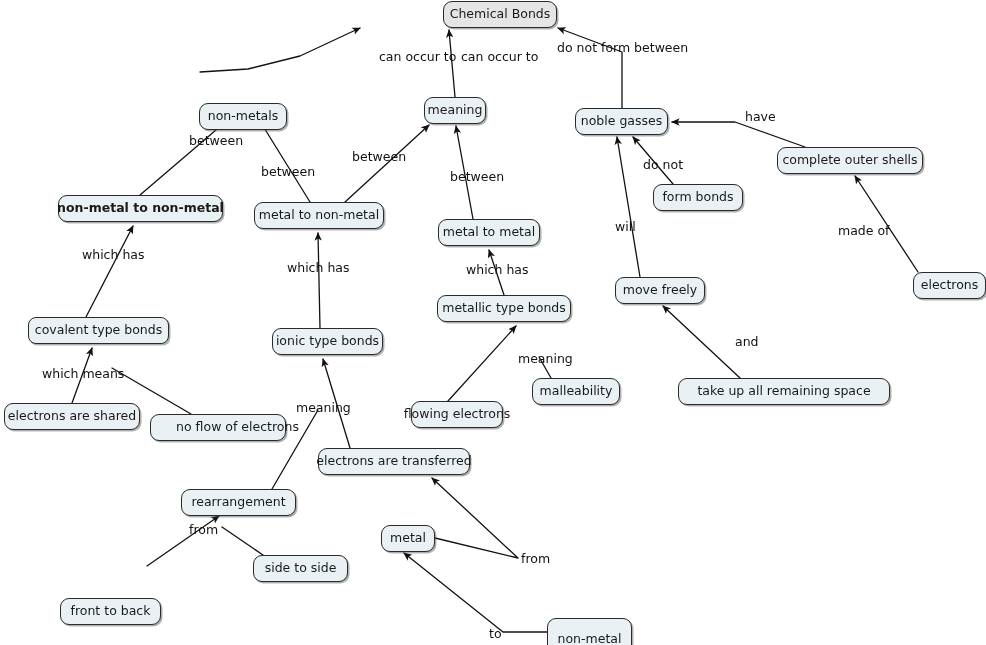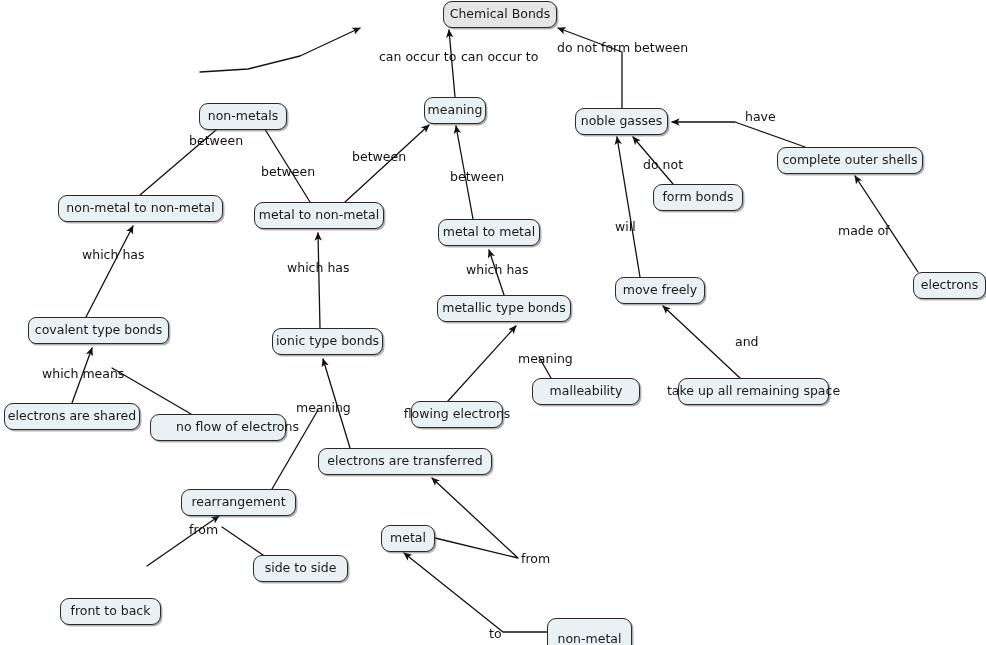--- a/index.html
+++ b/index.html
@@ -89,35 +89,35 @@
         <polyline points="435,538 518,558 432,478" fill="none" stroke="#111111" stroke-width="1.3" stroke-linejoin="round" stroke-linecap="round" marker-end="url(#arrow)"></polyline>
         <polyline points="547,632 503,632 404,553" fill="none" stroke="#111111" stroke-width="1.3" stroke-linejoin="round" stroke-linecap="round" marker-end="url(#arrow)"></polyline>
       </g>
   </svg>
   <div id="node-layer">
       <div class="node root" style="left: 443px; top: 1px; width: 114px; height: 27px;">Chemical Bonds</div>
       <div class="node" style="left: 199px; top: 89px; width: 88px; height: 27px; margin-top: 14px;">non-metals</div>
       <div class="node" style="left: 424px; top: 97px; width: 62px; height: 27px;">meaning</div>
       <div class="node" style="left: 575px; top: 108px; width: 93px; height: 27px;">noble gasses</div>
       <div class="node" style="left: 777px; top: 147px; width: 146px; height: 27px; text-align: right;">complete outer shells</div>
-      <div class="node" style="left: 58px; top: 195px; width: 165px; height: 27px;">non-metal to non-metal</div>
+      <div class="node" style="left: 58px; top: 195px; width: 165px; height: 27px; font-weight: bold;">non-metal to non-metal</div>
       <div class="node" style="left: 254px; top: 202px; width: 130px; height: 27px;">metal to non-metal</div>
       <div class="node" style="left: 653px; top: 184px; width: 90px; height: 27px;">form bonds</div>
       <div class="node" style="left: 438px; top: 219px; width: 102px; height: 27px;">metal to metal</div>
       <div class="node" style="left: 913px; top: 272px; width: 73px; height: 27px;">electrons</div>
       <div class="node" style="left: 615px; top: 277px; width: 90px; height: 27px;">move freely</div>
       <div class="node" style="left: 437px; top: 295px; width: 134px; height: 27px;">metallic type bonds</div>
       <div class="node" style="left: 28px; top: 317px; width: 141px; height: 27px; border-radius: 8px;">covalent type bonds</div>
       <div class="node" style="left: 272px; top: 328px; width: 111px; height: 27px;">ionic type bonds</div>
-      <div class="node" style="left: 532px; top: 378px; width: 108px; height: 27px;">malleability</div>
-      <div class="node" style="left: 678px; top: 378px; width: 151px; height: 27px;">take up all remaining space</div>
+      <div class="node" style="left: 532px; top: 378px; width: 88px; height: 27px;">malleability</div>
+      <div class="node" style="left: 678px; top: 378px; width: 212px; height: 27px;">take up all remaining space</div>
       <div class="node" style="left: 4px; top: 403px; width: 136px; height: 27px;">electrons are shared</div>
       <div class="node" style="left: 411px; top: 401px; width: 92px; height: 27px;">flowing electrons</div>
       <div class="node" style="left: 150px; top: 414px; width: 136px; height: 27px; padding-left: 48px;">no flow of electrons</div>
-      <div class="node" style="left: 318px; top: 448px; width: 174px; height: 27px;">electrons are transferred</div>
+      <div class="node" style="left: 318px; top: 448px; width: 152px; height: 27px;">electrons are transferred</div>
       <div class="node" style="left: 181px; top: 489px; width: 115px; height: 27px;">rearrangement</div>
       <div class="node" style="left: 381px; top: 525px; width: 54px; height: 27px;">metal</div>
       <div class="node" style="left: 60px; top: 566px; width: 101px; height: 27px; margin-top: 32px;">front to back</div>
       <div class="node" style="left: 253px; top: 555px; width: 95px; height: 27px;">side to side</div>
       <div class="node" style="left: 547px; top: 618px; width: 85px; height: 42px;">non-metal</div>
     </div>
   <div id="label-layer">
       <div class="linklabel" style="left: 379px; top: 51px;">can occur to</div>
       <div class="linklabel" style="left: 461px; top: 51px;">can occur to</div>
       <div class="linklabel" style="left: 557px; top: 42px;">do not form between</div>

